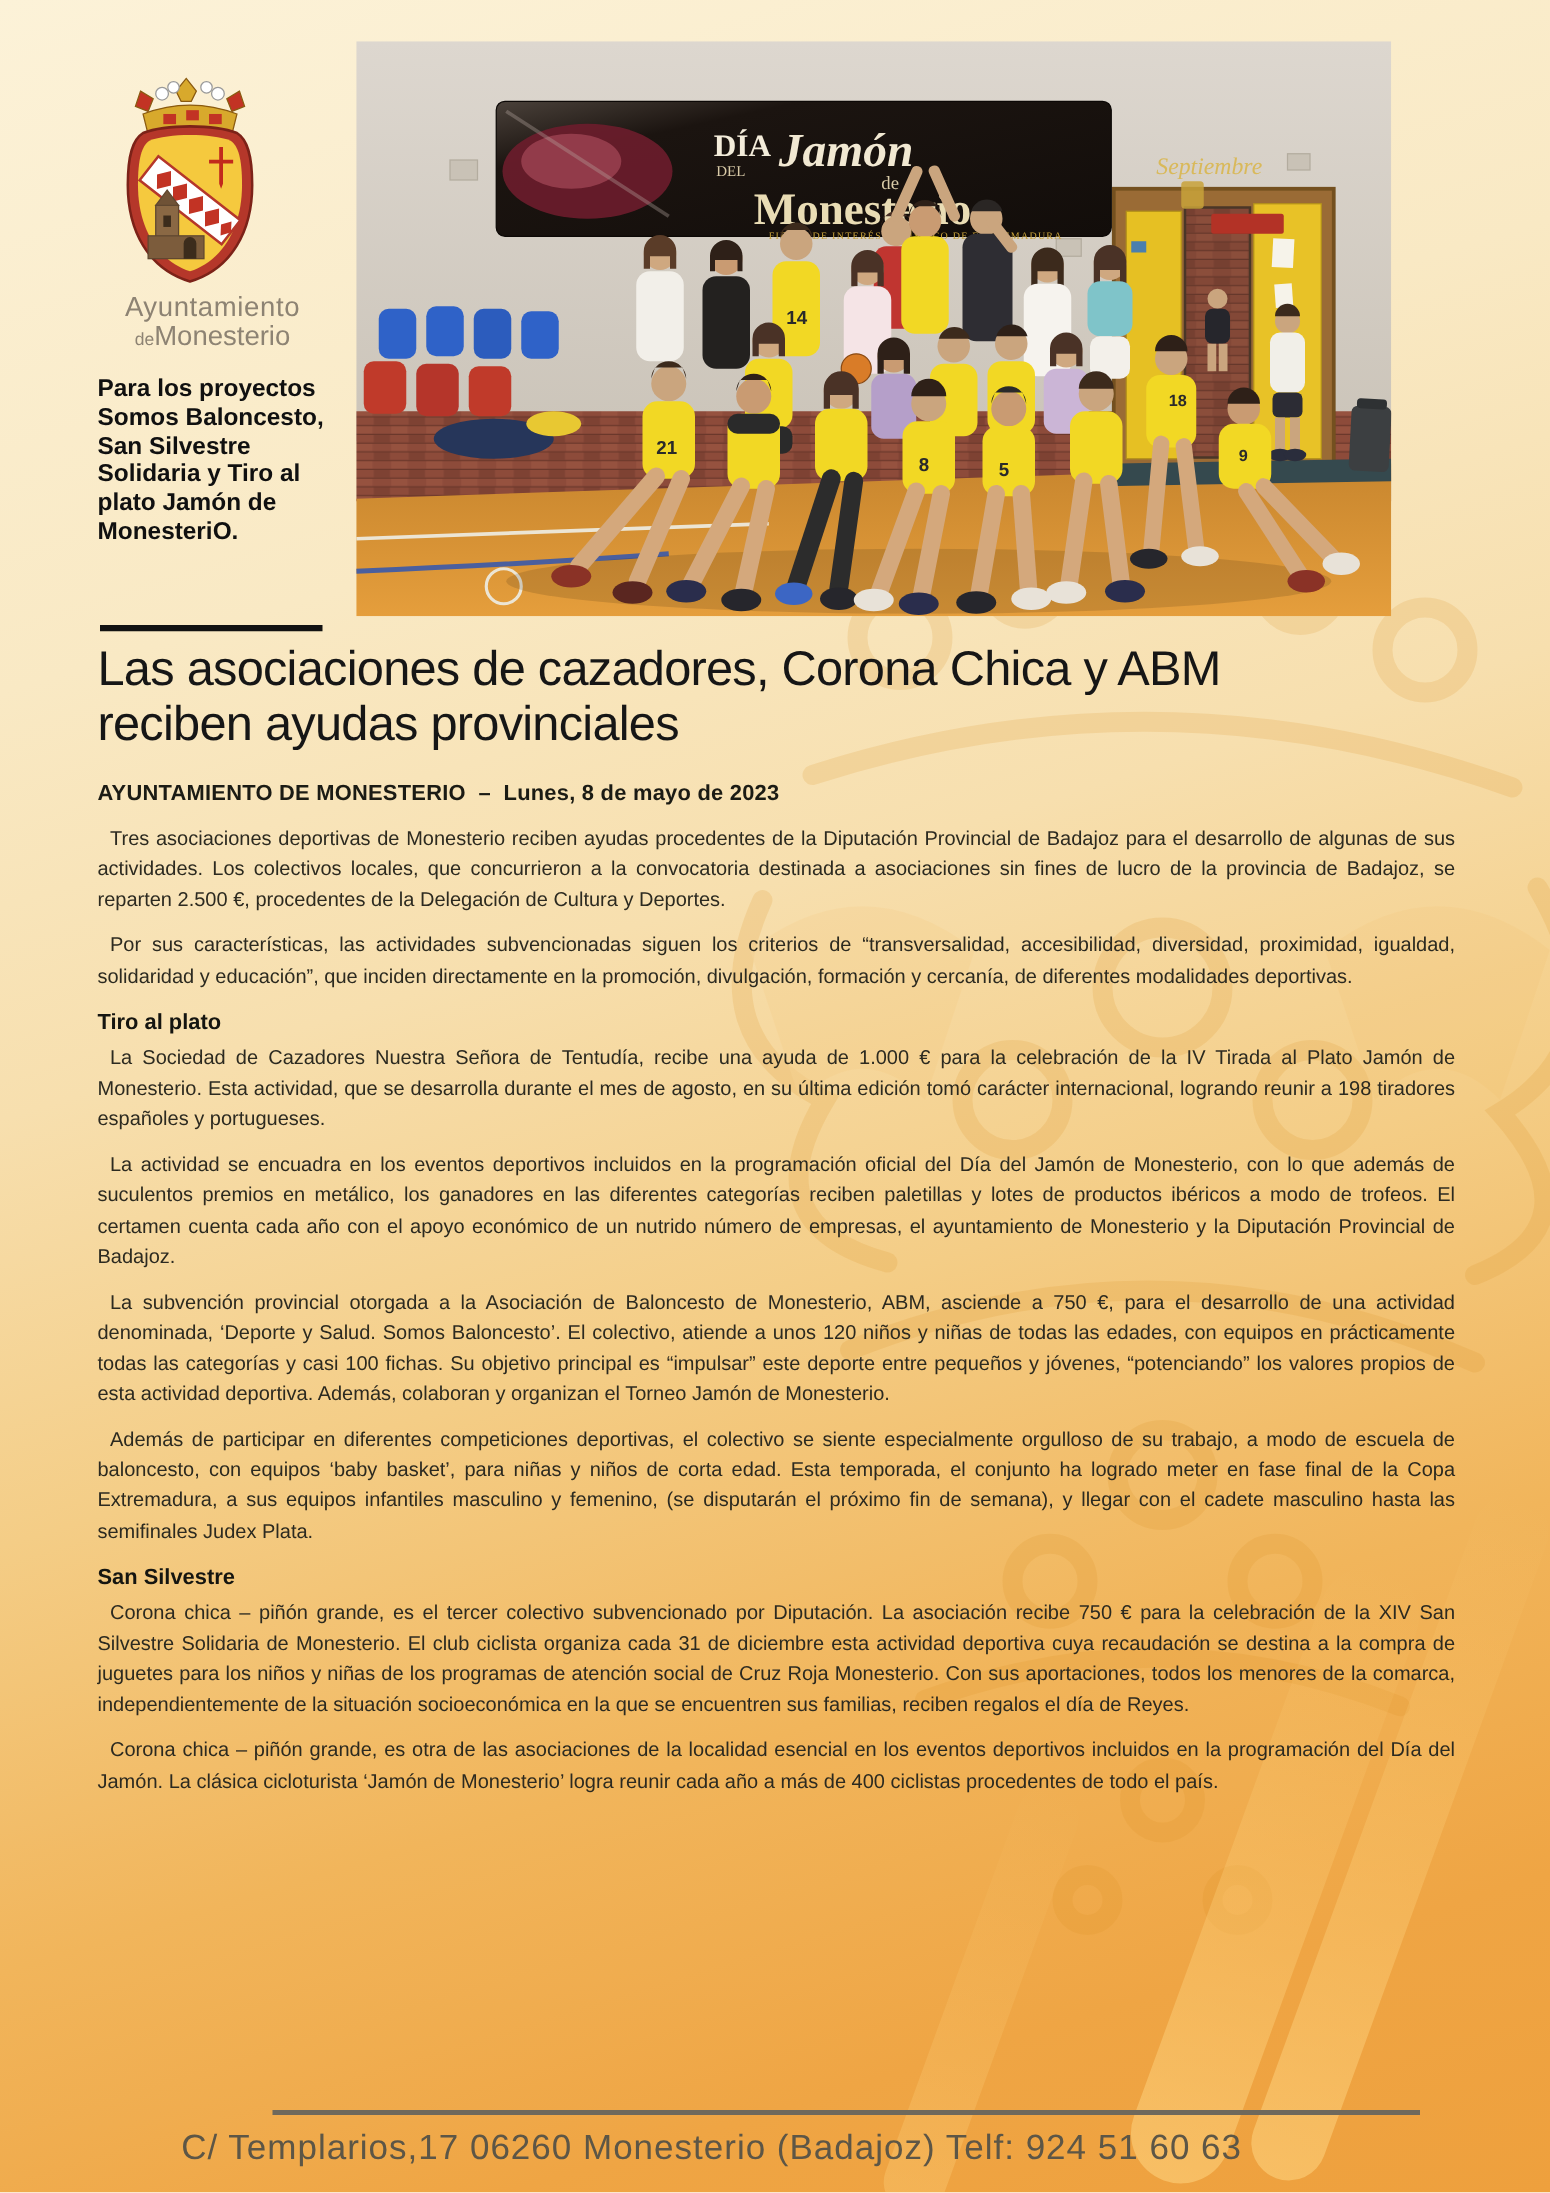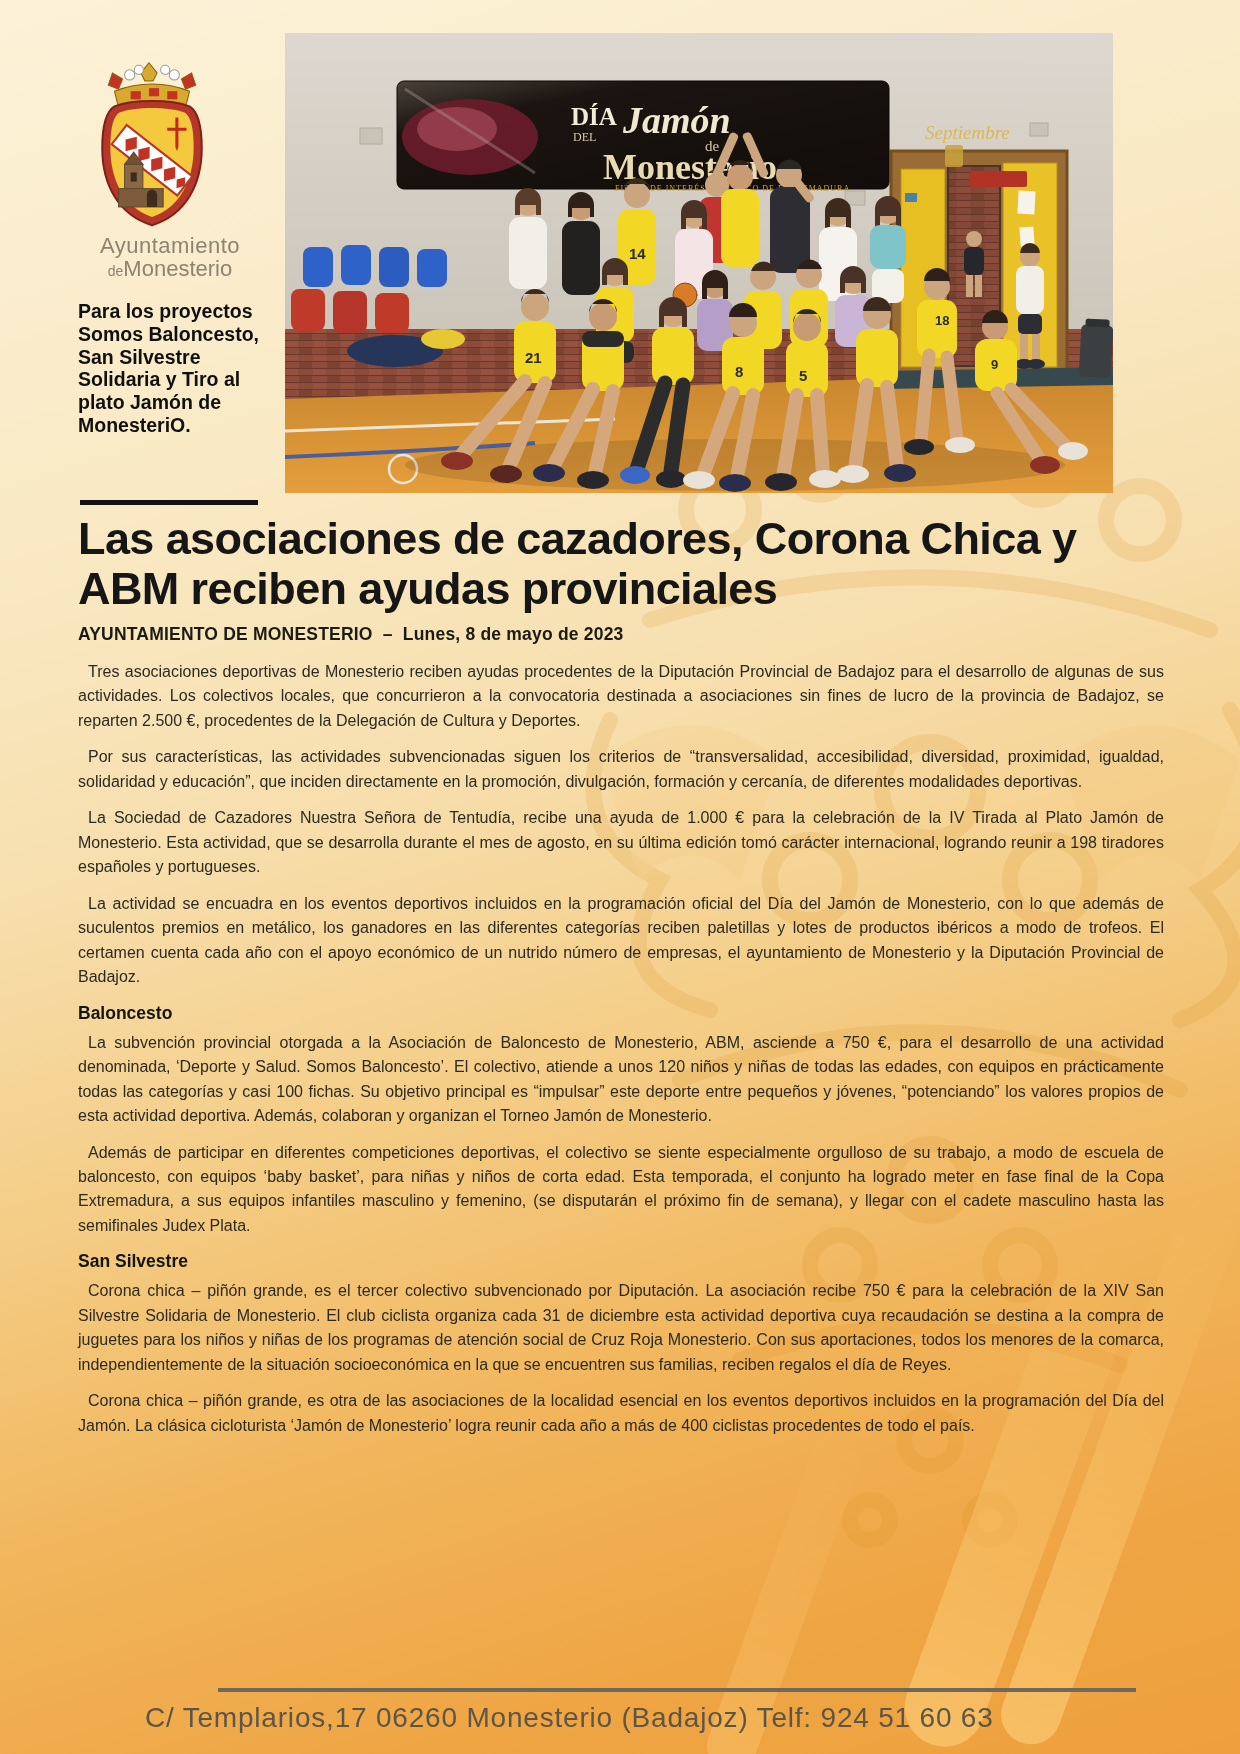--- a/index.html
+++ b/index.html
@@ -20,21 +20,21 @@
   .org .l1{font-size:22px;letter-spacing:.5px;}
   .org .l2{font-size:22px;}
   .org .de{font-size:14px;}
   .sidebar-para{position:absolute;left:78px;width:188px;font-weight:bold;font-size:19.5px;line-height:1.17;color:#101010;text-align:left;}
   .sp1{top:300px;}
   .sp2{top:392px;}
   .divider{position:absolute;left:80px;top:500px;width:178px;height:5px;background:#121212;}
   
   .photo{position:absolute;left:285px;top:33px;width:828px;height:460px;overflow:hidden;}
   
-  .headline{position:absolute;left:78px;top:514px;width:1010px;margin:0;font-size:45px;font-weight:bold;color:#161616;line-height:1.12;letter-spacing:-.6px;}
+  .headline{position:absolute;left:78px;top:514px;width:1010px;margin:0;font-size:39px;font-weight:normal;color:#161616;line-height:1.12;letter-spacing:-.6px;}
   .dateline{position:absolute;left:78px;top:624px;font-size:17.5px;font-weight:bold;color:#1b1b14;letter-spacing:.2px;}
   .article-body{position:absolute;left:78px;top:660px;width:1086px;color:#2c2a20;}
   .body-para{margin:0 0 12px 0;font-size:16px;line-height:1.53;text-align:justify;text-indent:10px;}
   .section-heading{margin:13px 0 7px 0;font-size:17.5px;font-weight:bold;color:#151510;}
   
   .footer-line{position:absolute;left:218px;top:1688px;width:918px;height:4px;background:#6f695c;}
   .footer-text{position:absolute;left:145px;top:1702px;width:950px;text-align:left;font-size:28px;color:#5d5646;letter-spacing:.8px;}
 </style>
 </head>
 <body>
@@ -389,23 +389,23 @@
   <h1 class="headline">Las asociaciones de cazadores, Corona Chica y ABM reciben ayudas provinciales</h1>
   <div class="dateline">
     <span>AYUNTAMIENTO DE MONESTERIO</span>
     &nbsp;<span>–</span>&nbsp;
     <span>Lunes, 8 de mayo de 2023</span>
   </div>
 
   <div class="article-body">
       <p class="body-para">Tres asociaciones deportivas de Monesterio reciben ayudas procedentes de la Diputación Provincial de Badajoz para el desarrollo de algunas de sus actividades. Los colectivos locales, que concurrieron a la convocatoria destinada a asociaciones sin fines de lucro de la provincia de Badajoz, se reparten 2.500 €, procedentes de la Delegación de Cultura y Deportes.</p>
       <p class="body-para">Por sus características, las actividades subvencionadas siguen los criterios de “transversalidad, accesibilidad, diversidad, proximidad, igualdad, solidaridad y educación”, que inciden directamente en la promoción, divulgación, formación y cercanía, de diferentes modalidades deportivas.</p>
+      <h3 class="section-heading">Tiro al plato</h3>
       <p class="body-para">La Sociedad de Cazadores Nuestra Señora de Tentudía, recibe una ayuda de 1.000 € para la celebración de la IV Tirada al Plato Jamón de Monesterio. Esta actividad, que se desarrolla durante el mes de agosto, en su última edición tomó carácter internacional, logrando reunir a 198 tiradores españoles y portugueses.</p>
       <p class="body-para">La actividad se encuadra en los eventos deportivos incluidos en la programación oficial del Día del Jamón de Monesterio, con lo que además de suculentos premios en metálico, los ganadores en las diferentes categorías reciben paletillas y lotes de productos ibéricos a modo de trofeos. El certamen cuenta cada año con el apoyo económico de un nutrido número de empresas, el ayuntamiento de Monesterio y la Diputación Provincial de Badajoz.</p>
-      <h3 class="section-heading">Baloncesto</h3>
       <p class="body-para">La subvención provincial otorgada a la Asociación de Baloncesto de Monesterio, ABM, asciende a 750 €, para el desarrollo de una actividad denominada, ‘Deporte y Salud. Somos Baloncesto’. El colectivo, atiende a unos 120 niños y niñas de todas las edades, con equipos en prácticamente todas las categorías y casi 100 fichas. Su objetivo principal es “impulsar” este deporte entre pequeños y jóvenes, “potenciando” los valores propios de esta actividad deportiva. Además, colaboran y organizan el Torneo Jamón de Monesterio.</p>
       <p class="body-para">Además de participar en diferentes competiciones deportivas, el colectivo se siente especialmente orgulloso de su trabajo, a modo de escuela de baloncesto, con equipos ‘baby basket’, para niñas y niños de corta edad.  Esta temporada, el conjunto ha logrado meter en fase final de la Copa Extremadura, a sus equipos infantiles masculino y femenino, (se disputarán el próximo fin de semana), y llegar con el cadete masculino hasta las semifinales Judex Plata.</p>
       <h3 class="section-heading">San Silvestre</h3>
       <p class="body-para">Corona chica – piñón grande, es el tercer colectivo subvencionado por Diputación. La asociación recibe 750 € para la celebración de la XIV San Silvestre Solidaria de Monesterio. El club ciclista organiza cada 31 de diciembre esta actividad deportiva cuya recaudación se destina a la compra de juguetes para los niños y niñas de los programas de atención social de Cruz Roja Monesterio. Con sus aportaciones, todos los menores de la comarca, independientemente de la situación socioeconómica en la que se encuentren sus familias, reciben regalos el día de Reyes.</p>
       <p class="body-para">Corona chica – piñón grande, es otra de las asociaciones de la localidad esencial en los eventos deportivos incluidos en la programación del Día del Jamón. La clásica cicloturista ‘Jamón de Monesterio’ logra reunir cada año a más de 400 ciclistas procedentes de todo el país.</p>
     </div>
 
   <div class="footer-line"></div>
   <div class="footer-text">C/ Templarios,17  06260 Monesterio (Badajoz)  Telf: 924 51 60 63</div>
 

